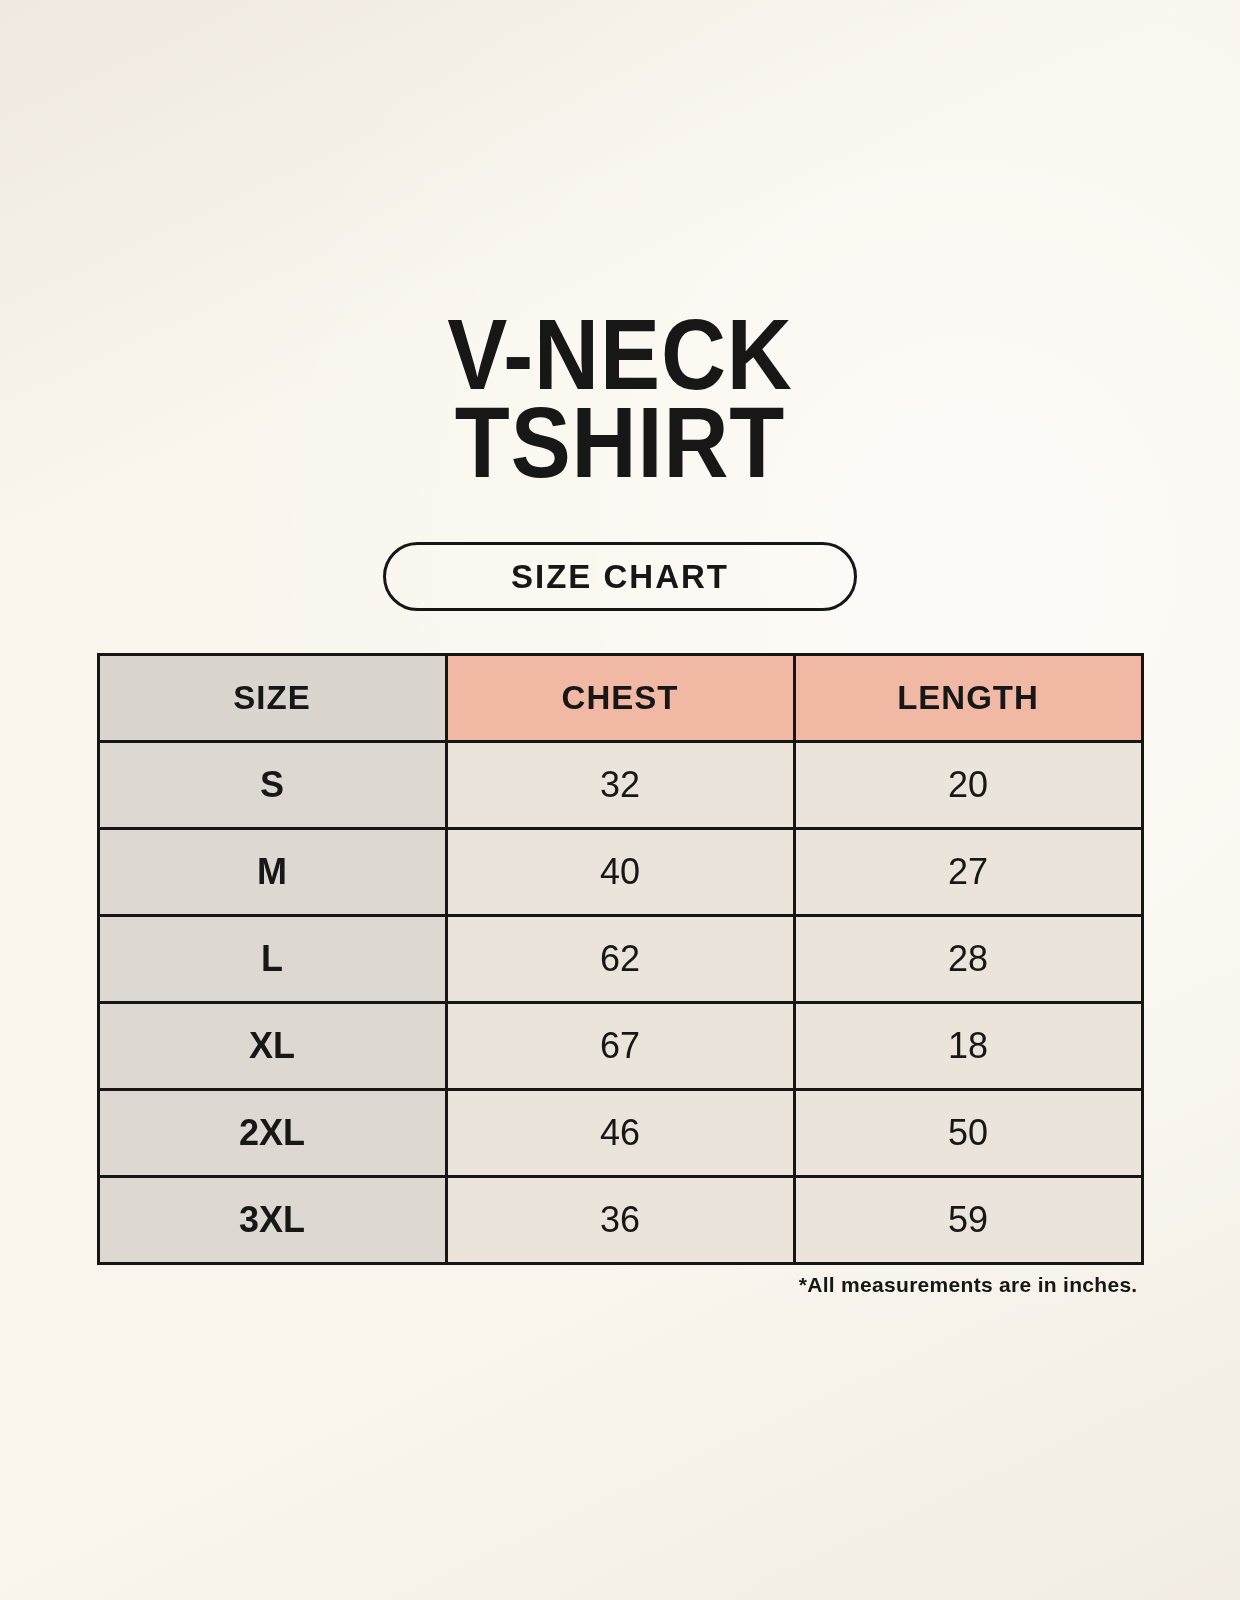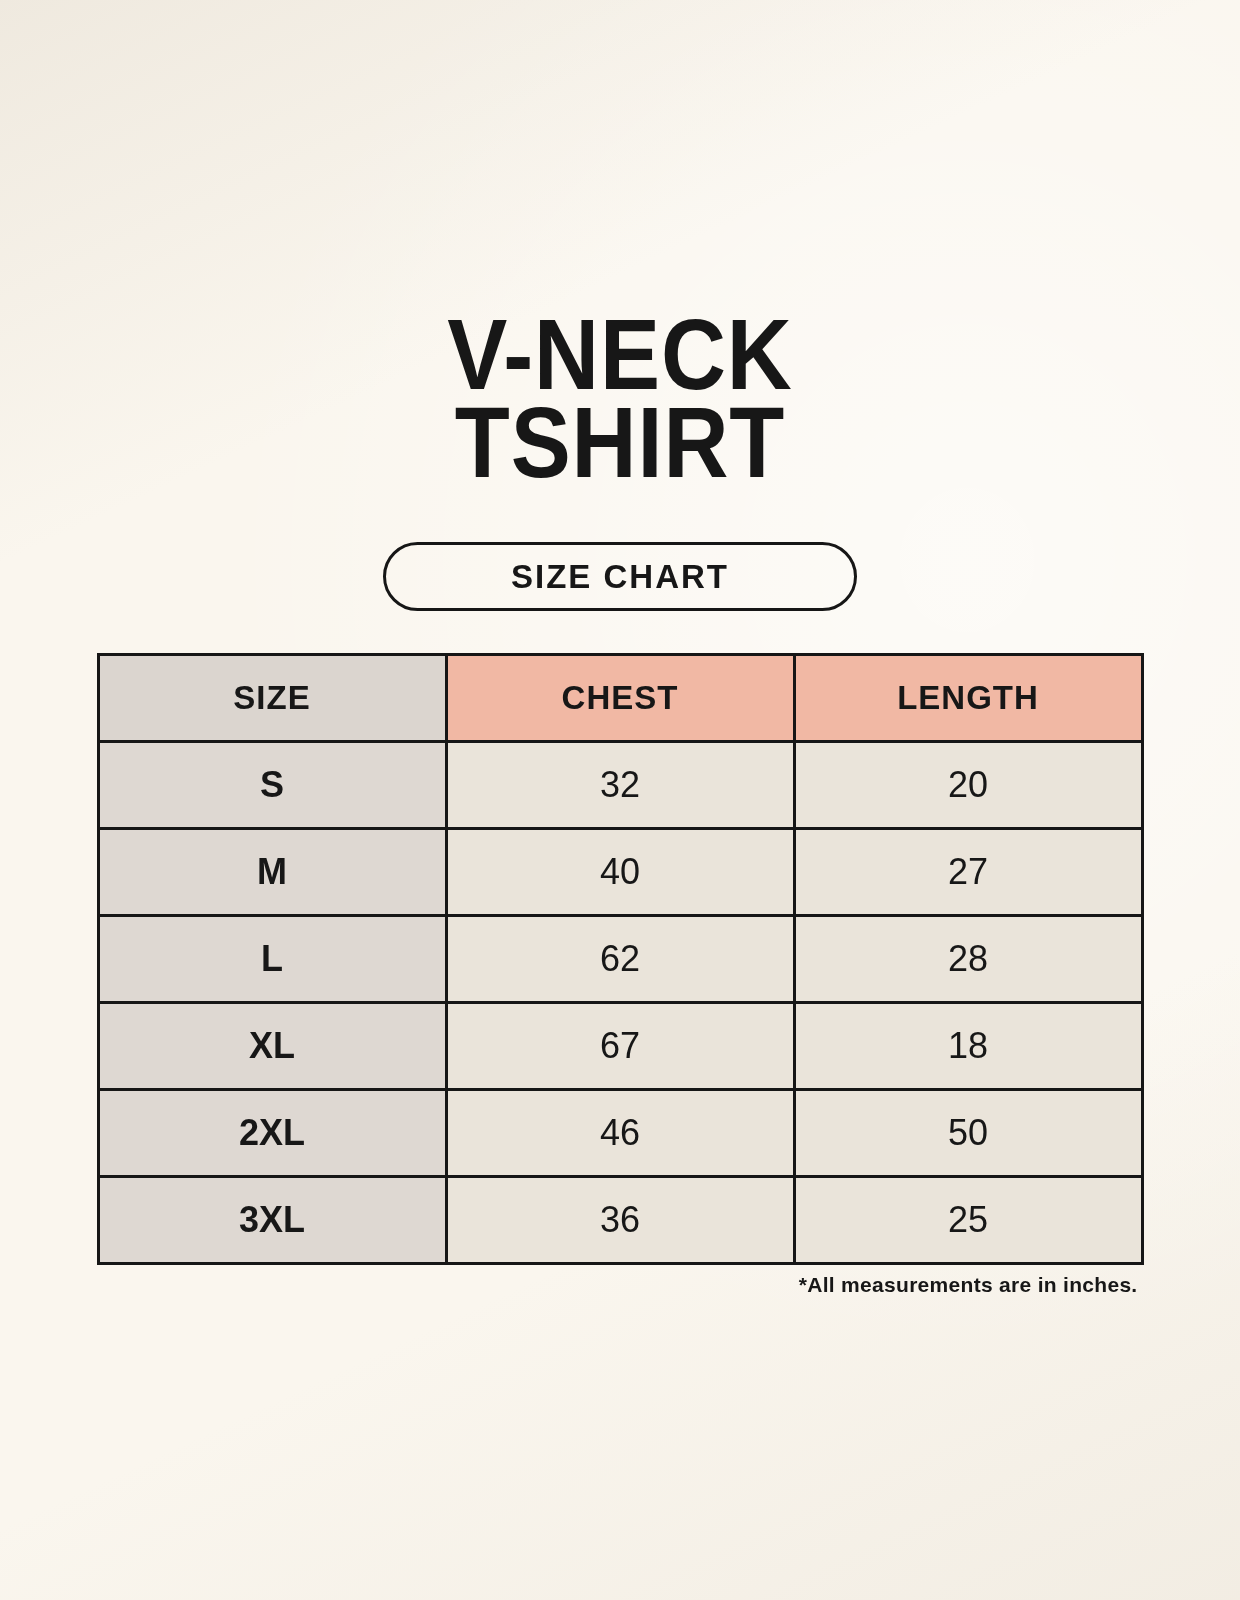--- a/index.html
+++ b/index.html
@@ -135,20 +135,20 @@
         <td>18</td>
       </tr>
       <tr>
         <th>2XL</th>
         <td>46</td>
         <td>50</td>
       </tr>
       <tr>
         <th>3XL</th>
         <td>36</td>
-        <td>25</td>
+        <td>59</td>
       </tr>
     </tbody>
   </table>
 
   <div class="footnote">*All measurements are in inches.</div>
 
 </div>
 
 </body></html>

